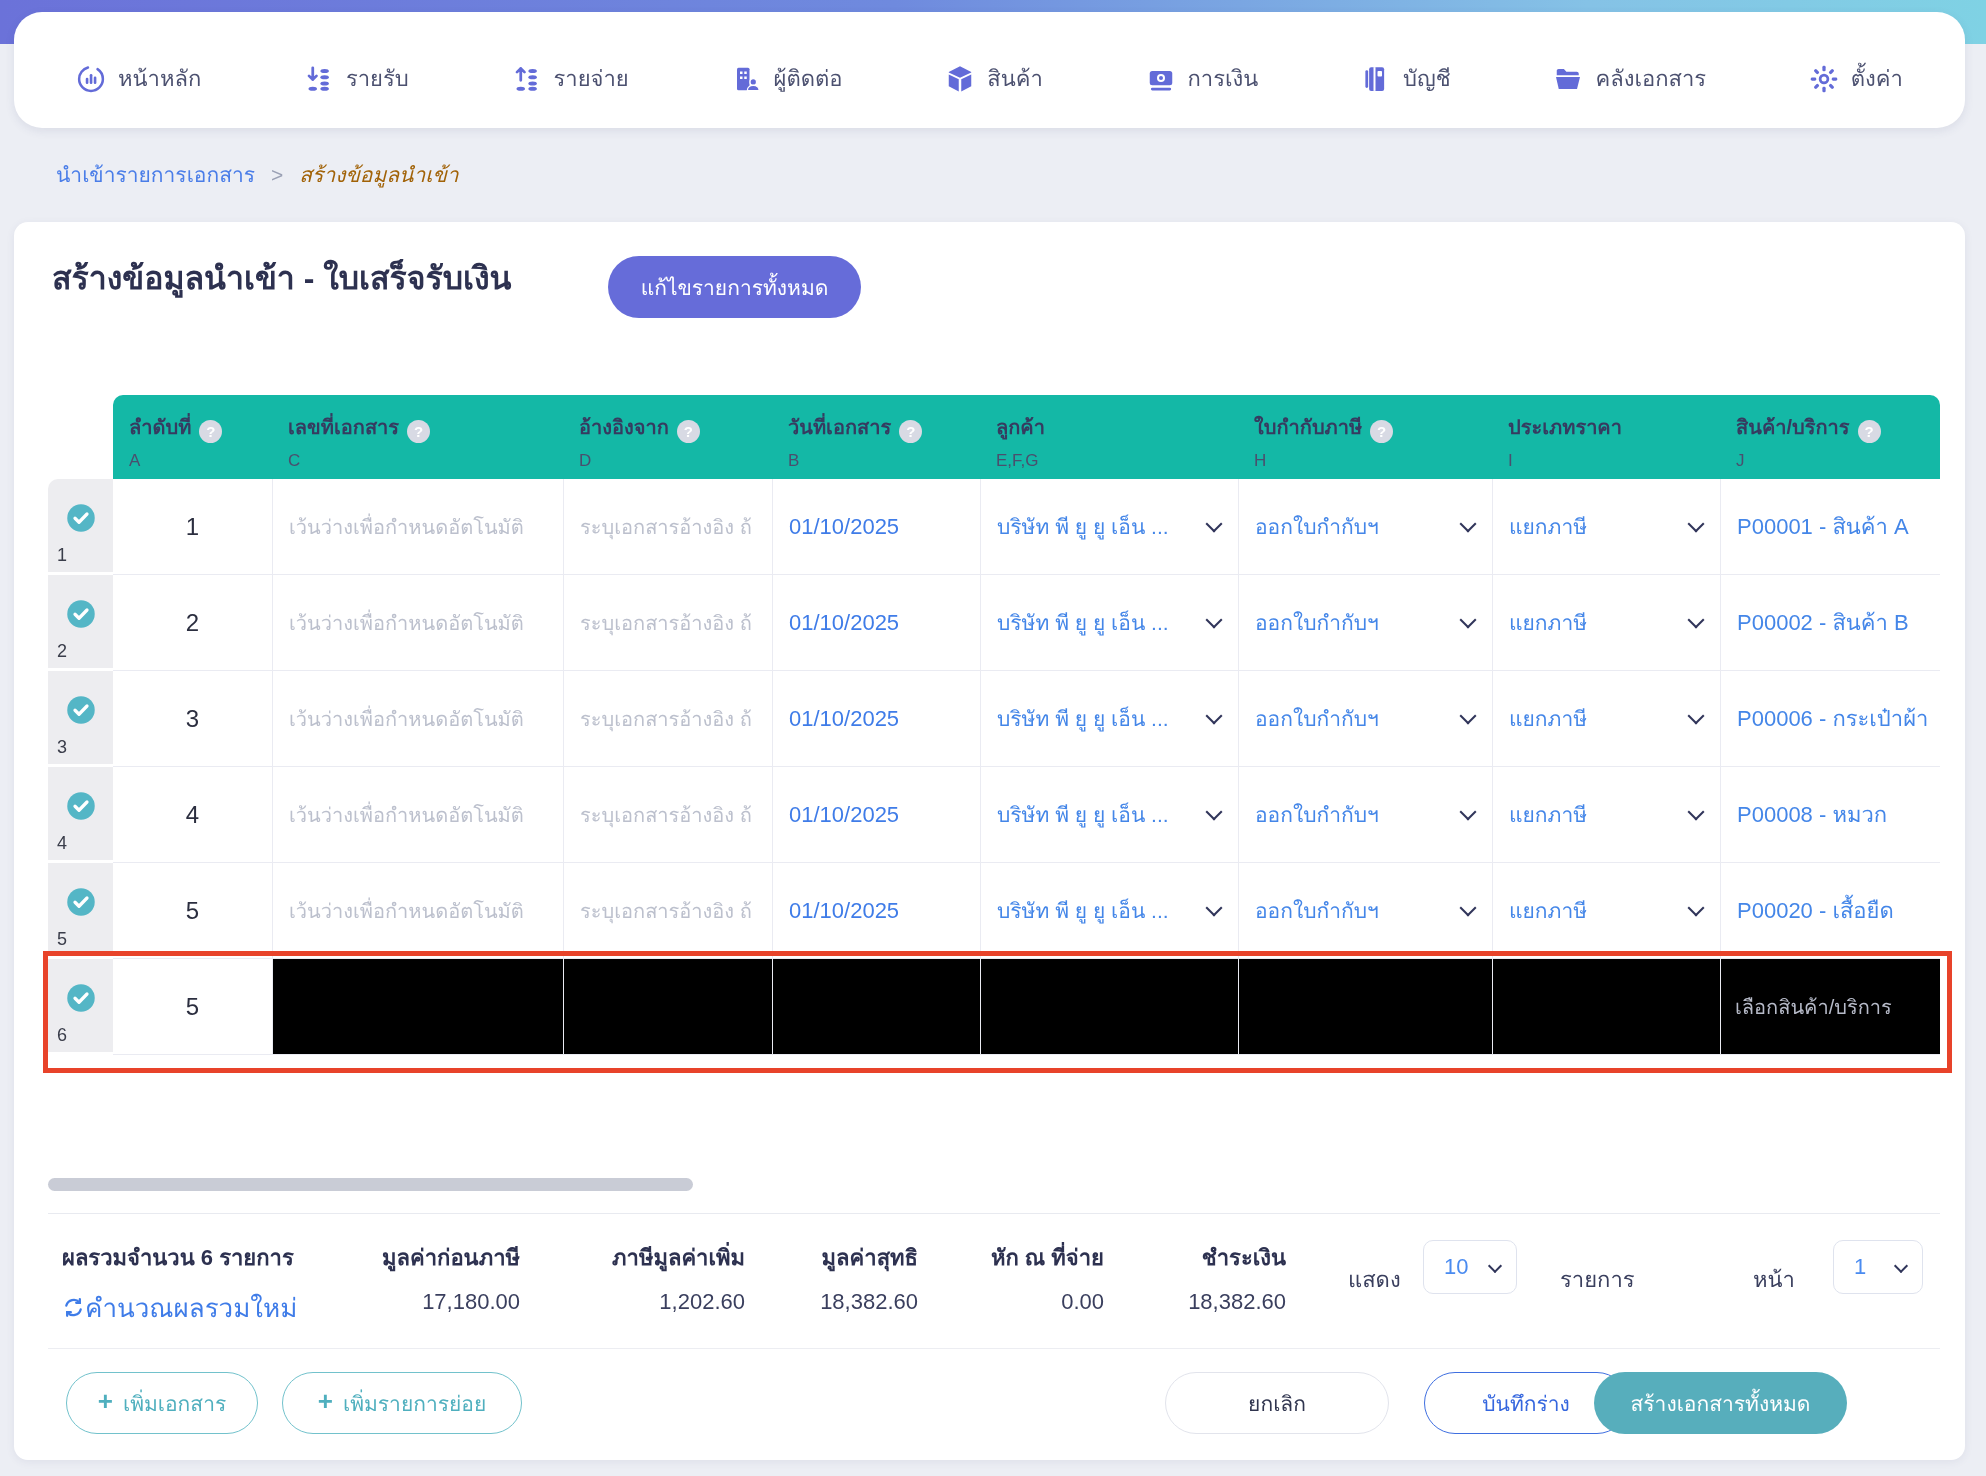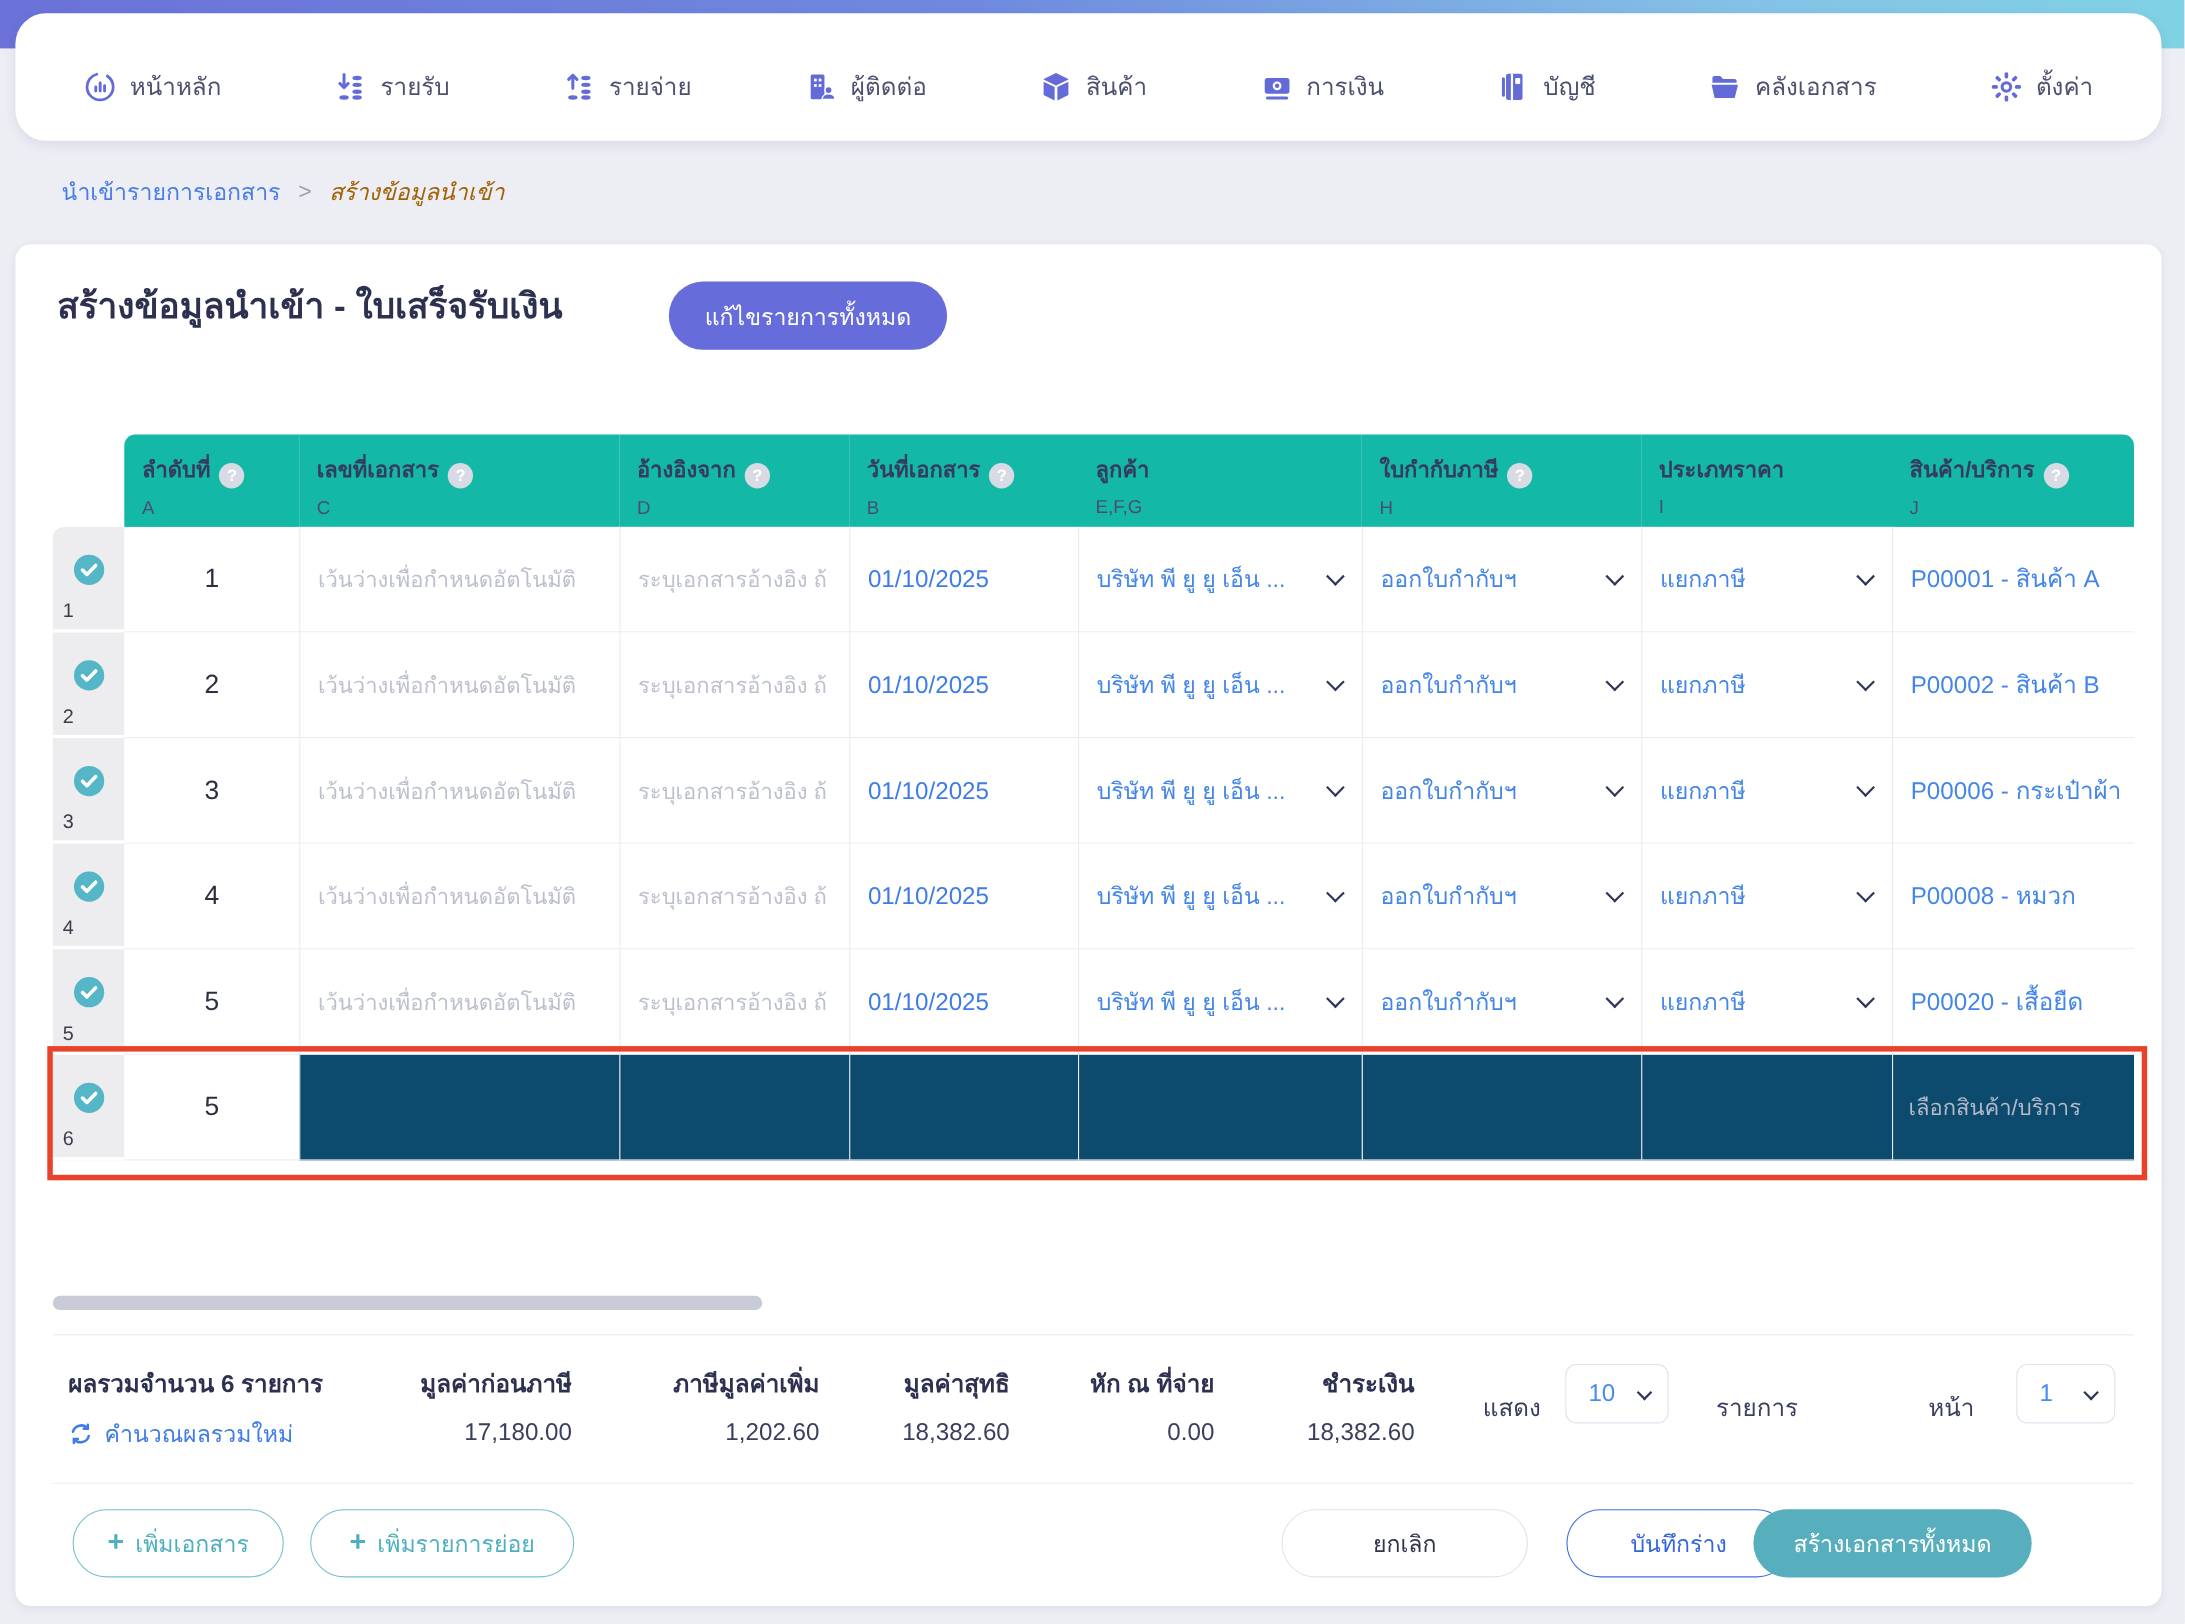--- a/index.html
+++ b/index.html
@@ -52,36 +52,36 @@
   .cell.vline{border-left:1px solid #eaebf2;}
   .cell.center{justify-content:center;}
   .cell .rowno{font-size:24px;color:#2b2e3f;}
   .cell .ph{font-size:20px;color:#bcc0cd;padding-left:16px;white-space:nowrap;overflow:hidden;}
   .cell .date{font-size:22px;color:#3f7ce8;padding-left:16px;}
   .cell.dd{justify-content:space-between;padding:0 18px 0 16px;cursor:pointer;}
   .cell .ddval{font-size:21px;color:#4486e8;white-space:nowrap;overflow:hidden;}
   .cell .prod{font-size:22px;color:#4486e8;padding-left:16px;white-space:nowrap;}
   .chev{width:10px;height:10px;border-right:2.5px solid #30355a;border-bottom:2.5px solid #30355a;
     transform:rotate(45deg);margin-top:-5px;flex:none;}
-  .cell.muted{background:#0c4a6e;}
+  .cell.muted{background:#000000;}
   .cell .selph{font-size:20px;color:#b6bac8;padding-left:14px;}
 
   
   .highlight-box{position:absolute;left:43px;top:951px;width:1899px;height:112px;
     border:5px solid #e8432a;z-index:6;pointer-events:none;}
 
   
   .hscroll{position:absolute;left:48px;top:1178px;width:645px;height:13px;background:#c9ccd6;border-radius:7px;z-index:2;cursor:pointer;}
   .div1{position:absolute;left:48px;top:1213px;width:1892px;height:1px;background:#e8eaf0;z-index:2;}
   .div2{position:absolute;left:48px;top:1348px;width:1892px;height:1px;background:#ecedf2;z-index:2;}
 
   
   .sum-left{position:absolute;left:62px;top:1240px;z-index:2;}
   .sum-left .t{font-size:22px;font-weight:bold;color:#2d3150;}
-  .recalc{display:flex;align-items:center;gap:10px;margin-top:12px;color:#3f7ce8;font-size:21px;cursor:pointer;}
+  .recalc{display:flex;align-items:center;margin-top:12px;color:#3f7ce8;font-size:26px;cursor:pointer;}
   .sum-item{position:absolute;top:1240px;text-align:right;z-index:2;}
   .sum-item .l{font-size:22px;font-weight:bold;color:#2d3150;white-space:nowrap;}
   .sum-item .v{font-size:22px;color:#3a3f5e;margin-top:14px;white-space:nowrap;}
   .pag-lbl{position:absolute;top:1262px;font-size:22px;color:#3a3f5e;z-index:2;}
   .selbox{position:absolute;top:1240px;height:54px;border:1.5px solid #dfe3ee;border-radius:10px;background:#fff;
     display:flex;align-items:center;justify-content:space-between;padding:0 16px 0 20px;box-sizing:border-box;z-index:2;cursor:pointer;}
   .selbox .val{font-size:22px;color:#4a8bf0;}
   .selbox .chev{width:8px;height:8px;margin-top:-3px;}
 
   

